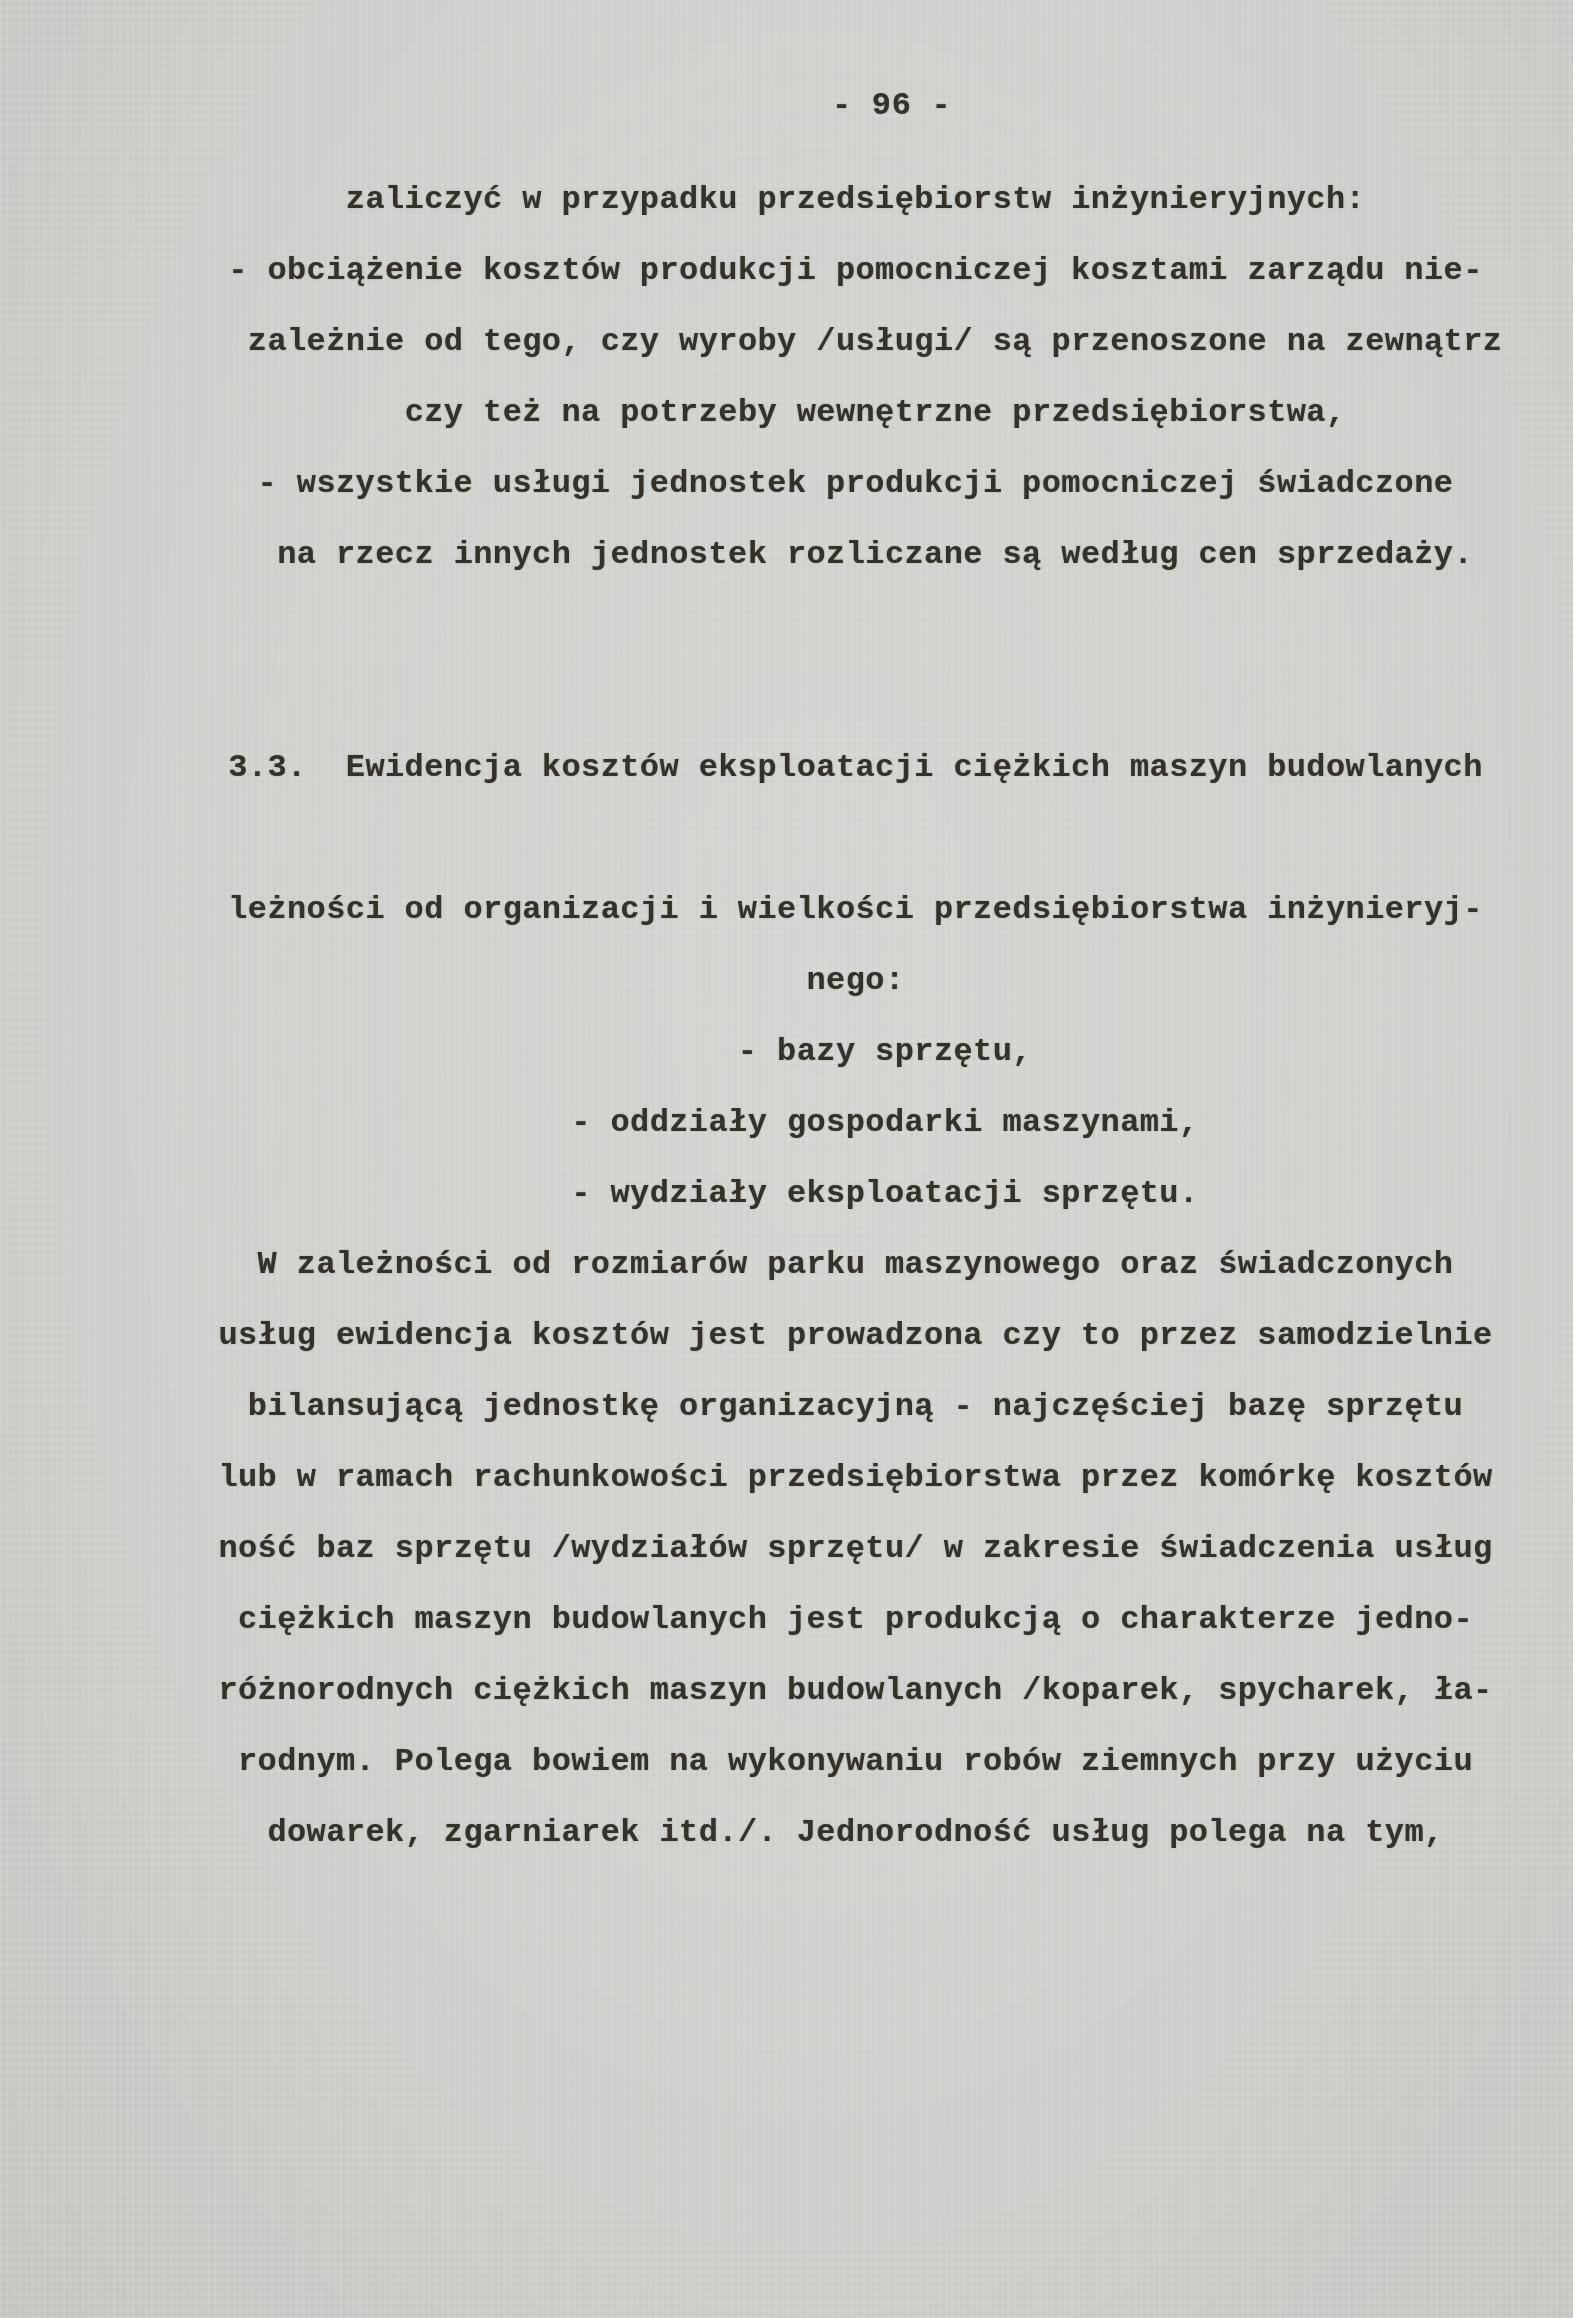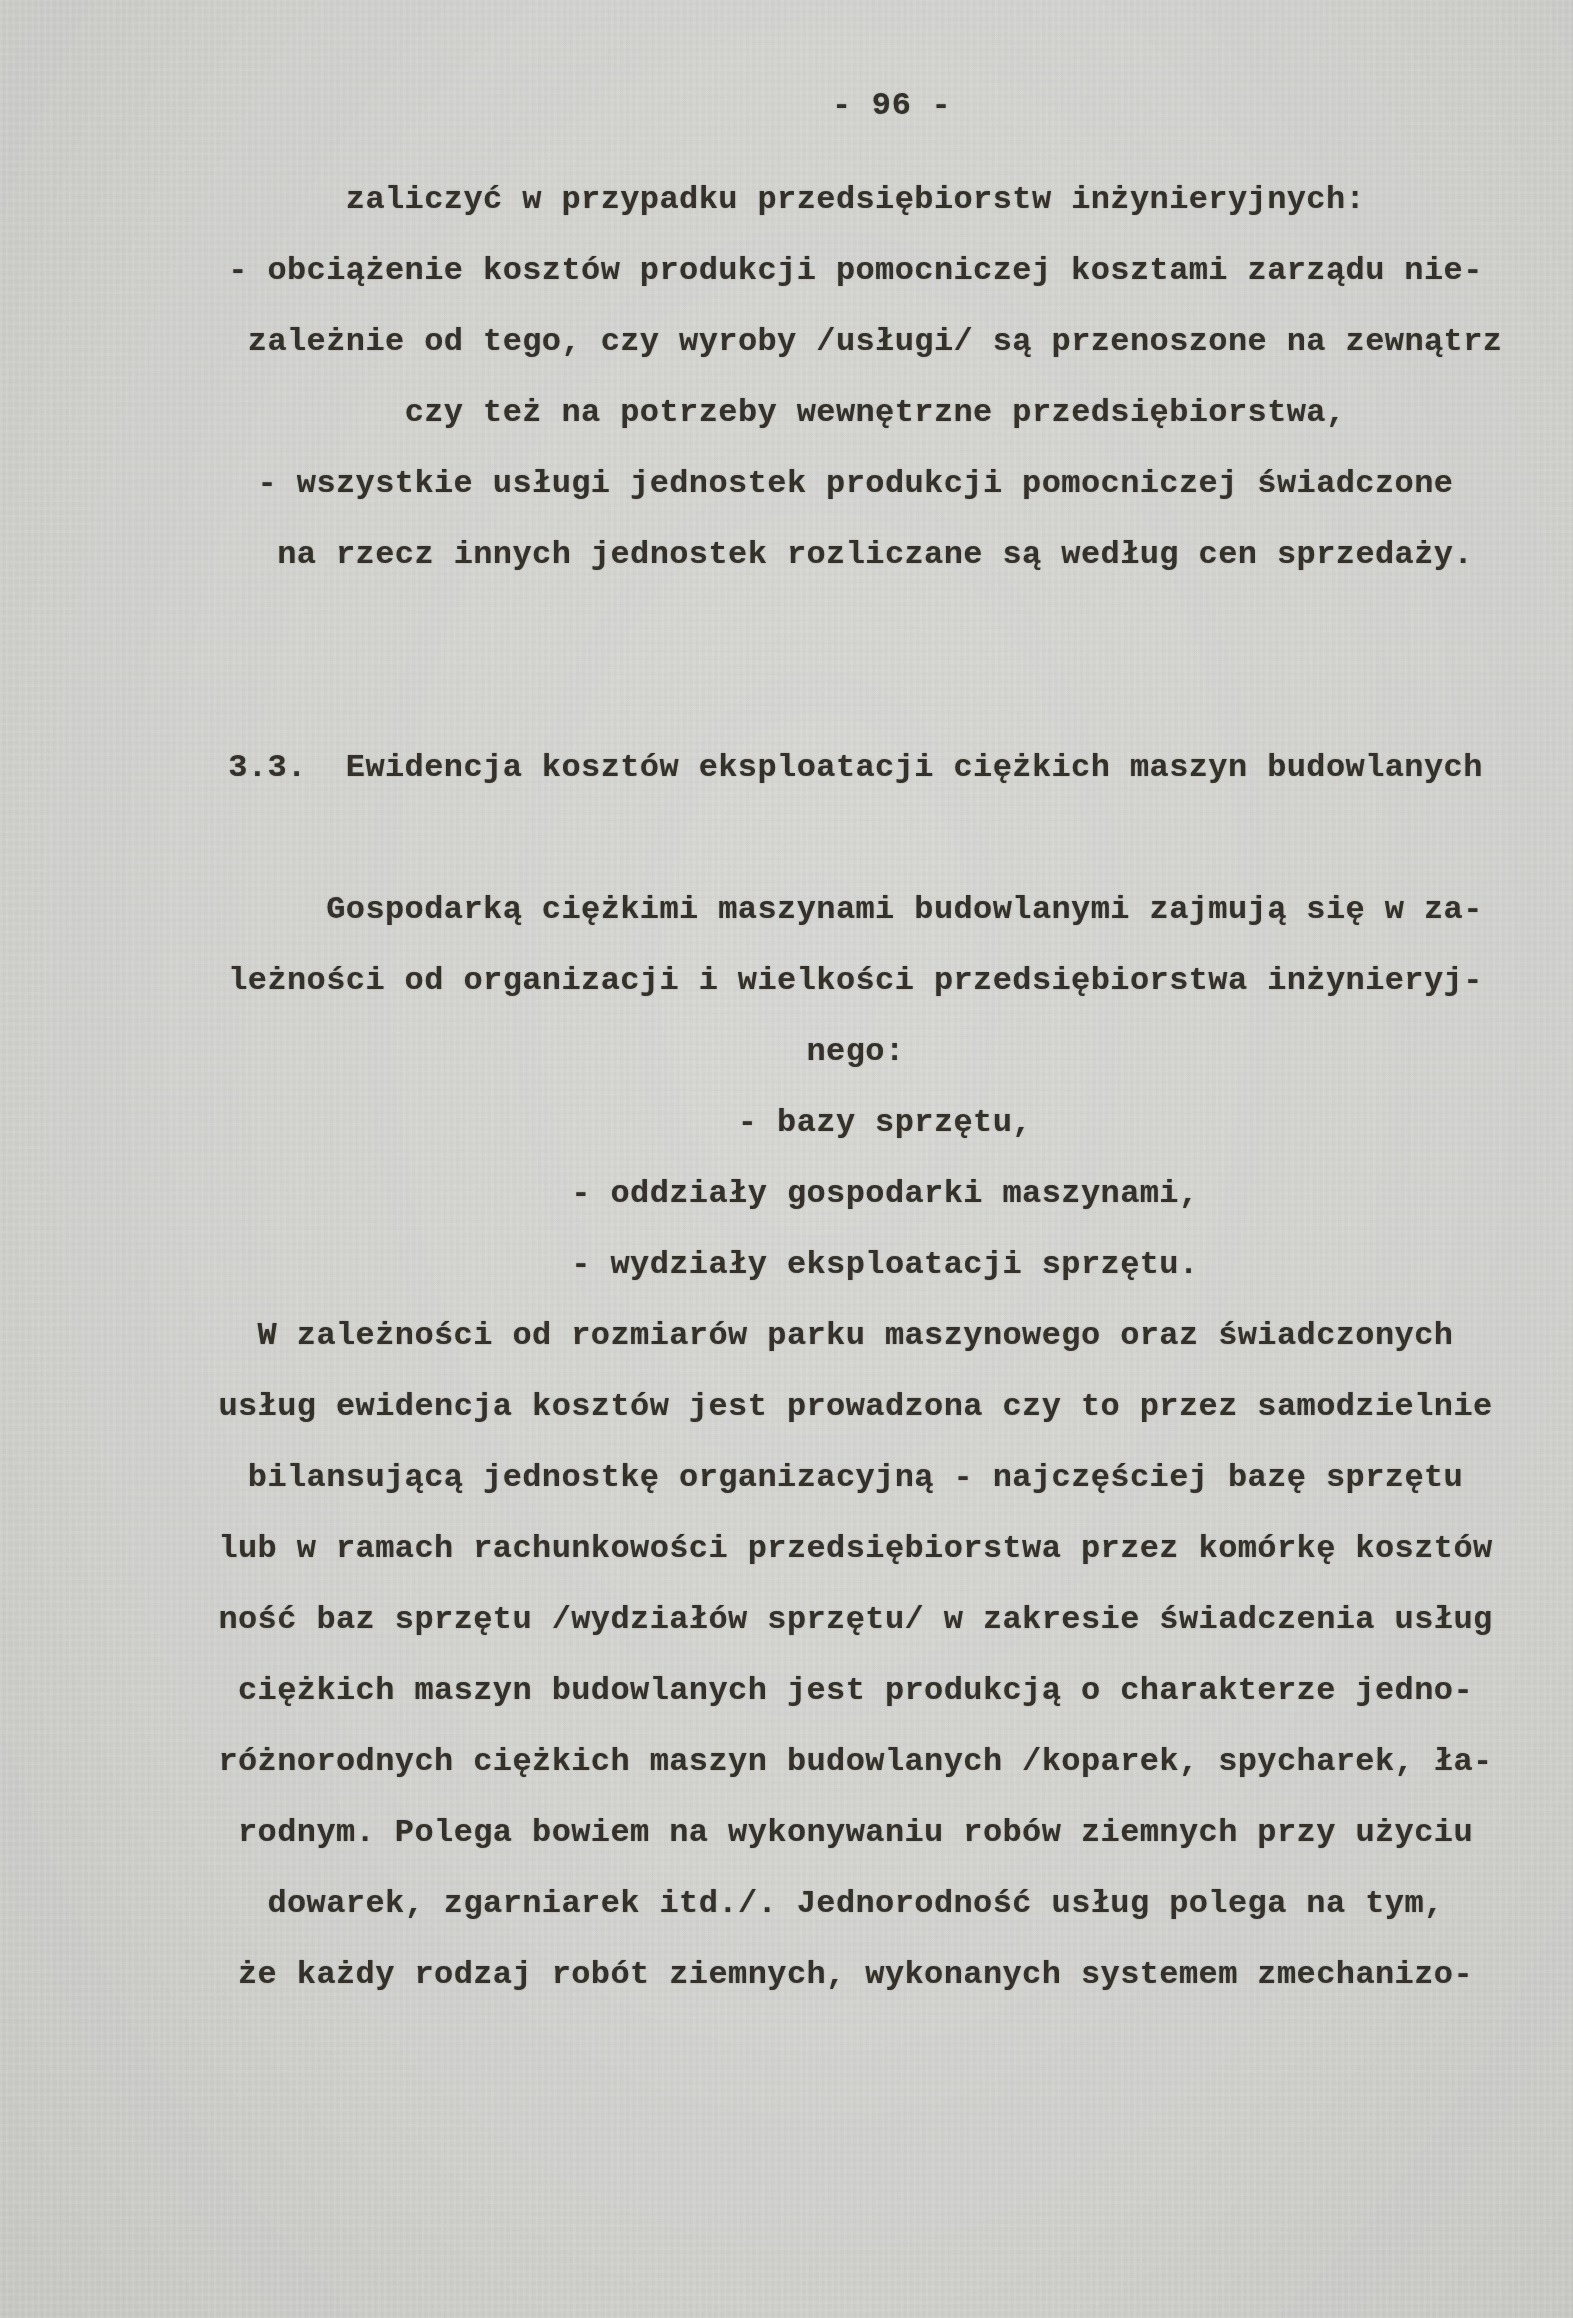--- a/index.html
+++ b/index.html
@@ -65,30 +65,28 @@
     <div class="text-line">zaliczyć w przypadku przedsiębiorstw inżynieryjnych:</div>
     <div class="text-line">- obciążenie kosztów produkcji pomocniczej kosztami zarządu nie-</div>
     <div class="text-line">  zależnie od tego, czy wyroby /usługi/ są przenoszone na zewnątrz</div>
     <div class="text-line">  czy też na potrzeby wewnętrzne przedsiębiorstwa,</div>
     <div class="text-line">- wszystkie usługi jednostek produkcji pomocniczej świadczone</div>
     <div class="text-line">  na rzecz innych jednostek rozliczane są według cen sprzedaży.</div>
     <div class="text-line">&nbsp;</div>
     <div class="text-line">&nbsp;</div>
     <div class="text-line">3.3.  Ewidencja kosztów eksploatacji ciężkich maszyn budowlanych</div>
     <div class="text-line">&nbsp;</div>
-    <div class="text-line">     Gospodarką ciężkimi maszynami budowlanymi zajmują się w za-</div>
     <div class="text-line">leżności od organizacji i wielkości przedsiębiorstwa inżynieryj-</div>
     <div class="text-line">nego:</div>
     <div class="text-line">   - bazy sprzętu,</div>
     <div class="text-line">   - oddziały gospodarki maszynami,</div>
     <div class="text-line">   - wydziały eksploatacji sprzętu.</div>
     <div class="text-line">W zależności od rozmiarów parku maszynowego oraz świadczonych</div>
     <div class="text-line">usług ewidencja kosztów jest prowadzona czy to przez samodzielnie</div>
     <div class="text-line">bilansującą jednostkę organizacyjną - najczęściej bazę sprzętu</div>
     <div class="text-line">lub w ramach rachunkowości przedsiębiorstwa przez komórkę kosztów</div>
     <div class="text-line">ność baz sprzętu /wydziałów sprzętu/ w zakresie świadczenia usług</div>
     <div class="text-line">ciężkich maszyn budowlanych jest produkcją o charakterze jedno-</div>
     <div class="text-line">różnorodnych ciężkich maszyn budowlanych /koparek, spycharek, ła-</div>
     <div class="text-line">rodnym. Polega bowiem na wykonywaniu robów ziemnych przy użyciu</div>
     <div class="text-line">dowarek, zgarniarek itd./. Jednorodność usług polega na tym,</div>
-    <div class="text-line">że każdy rodzaj robót ziemnych, wykonanych systemem zmechanizo-</div>
   </div>
 
 
 </body></html>

